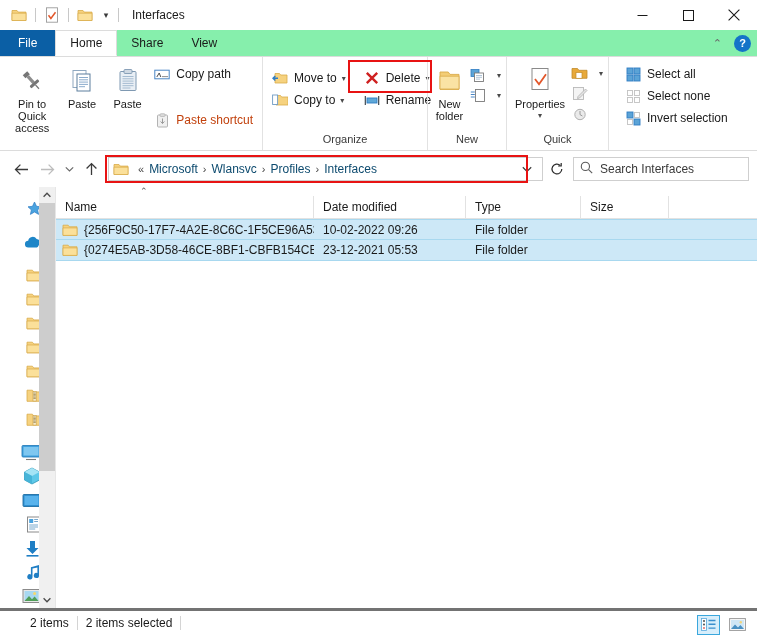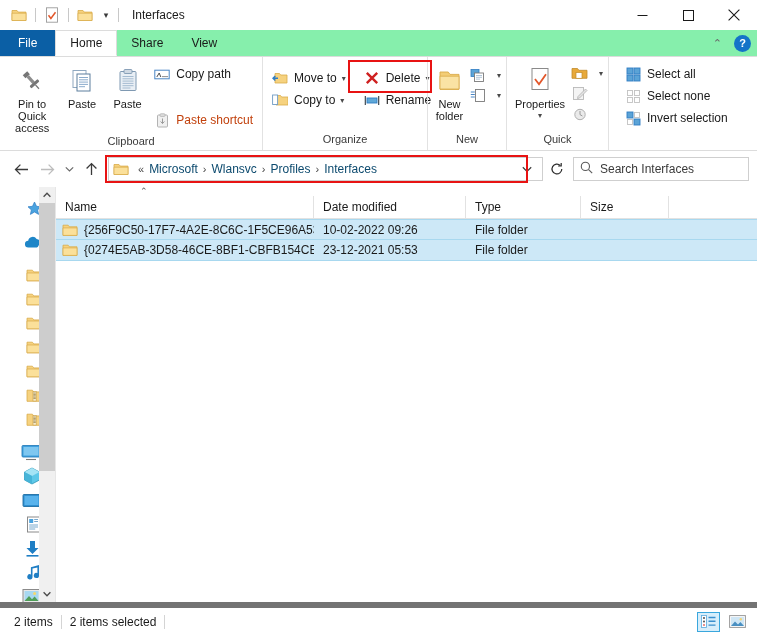--- a/index.html
+++ b/index.html
@@ -433,27 +433,27 @@
     overflow: hidden;
   }
   .cell.name { width: 258px; padding-left: 6px; }
   .cell.date { width: 152px; }
   .cell.type { width: 115px; }
   .cell.size { width: 88px; }
   .cell.name .fi { margin-right: 6px; display: flex; align-items: center; }
 
   
   .statusbar {
-    height: 33px;
-    background: #ffffff;
-    border-top: 6px solid #737373;
+    height: 27px;
+    background: #ffffff;
+    border-top: 3px solid #737373;
     display: flex;
     align-items: center;
     flex: none;
-    padding: 0 6px;
+    padding: 0 22px;
     position: relative;
     box-sizing: border-box;
   }
   .st-text {
     font-size: 12px;
     color: #1a1a1a;
     padding: 0 8px;
   }
   .st-sep {
     width: 1px;
@@ -609,21 +609,20 @@
               <svg width="13" height="15" viewBox="0 0 13 15">
                 <rect x="1.5" y="2" width="10" height="12" rx="1" fill="#f0f0f0" stroke="#b3b3b3" stroke-width="1"></rect>
                 <rect x="4" y="0.8" width="5" height="2.6" rx="0.8" fill="#e0e0e0" stroke="#b3b3b3" stroke-width="0.8"></rect>
                 <path d="M6.5 5.5v5M4.6 8.5l1.9 2 1.9-2" stroke="#9a9a9a" stroke-width="1" fill="none"></path>
               </svg>
             </span>
             <span>Paste shortcut</span>
           </div>
         </div>
       </div>
-      <div class="rgroup-label">Clipboard</div>
     </div>
 
     <div class="rgroup" style="width:165px">
       <div class="rgroup-body" style="padding-top:8px">
         <div class="small-col">
           <div class="small-btn">
             <span class="si">
               <svg width="16" height="14" viewBox="0 0 16 14">
                 <path d="M3 2.5h4.5l1.2 1.5H15v8H3z" fill="#f6d27f" stroke="#d9ab49" stroke-width="0.8"></path>
                 <path d="M6 7.2H1.2M3.3 4.9L1 7.2l2.3 2.3" stroke="#2f7dc4" stroke-width="1.4" fill="none"></path>

